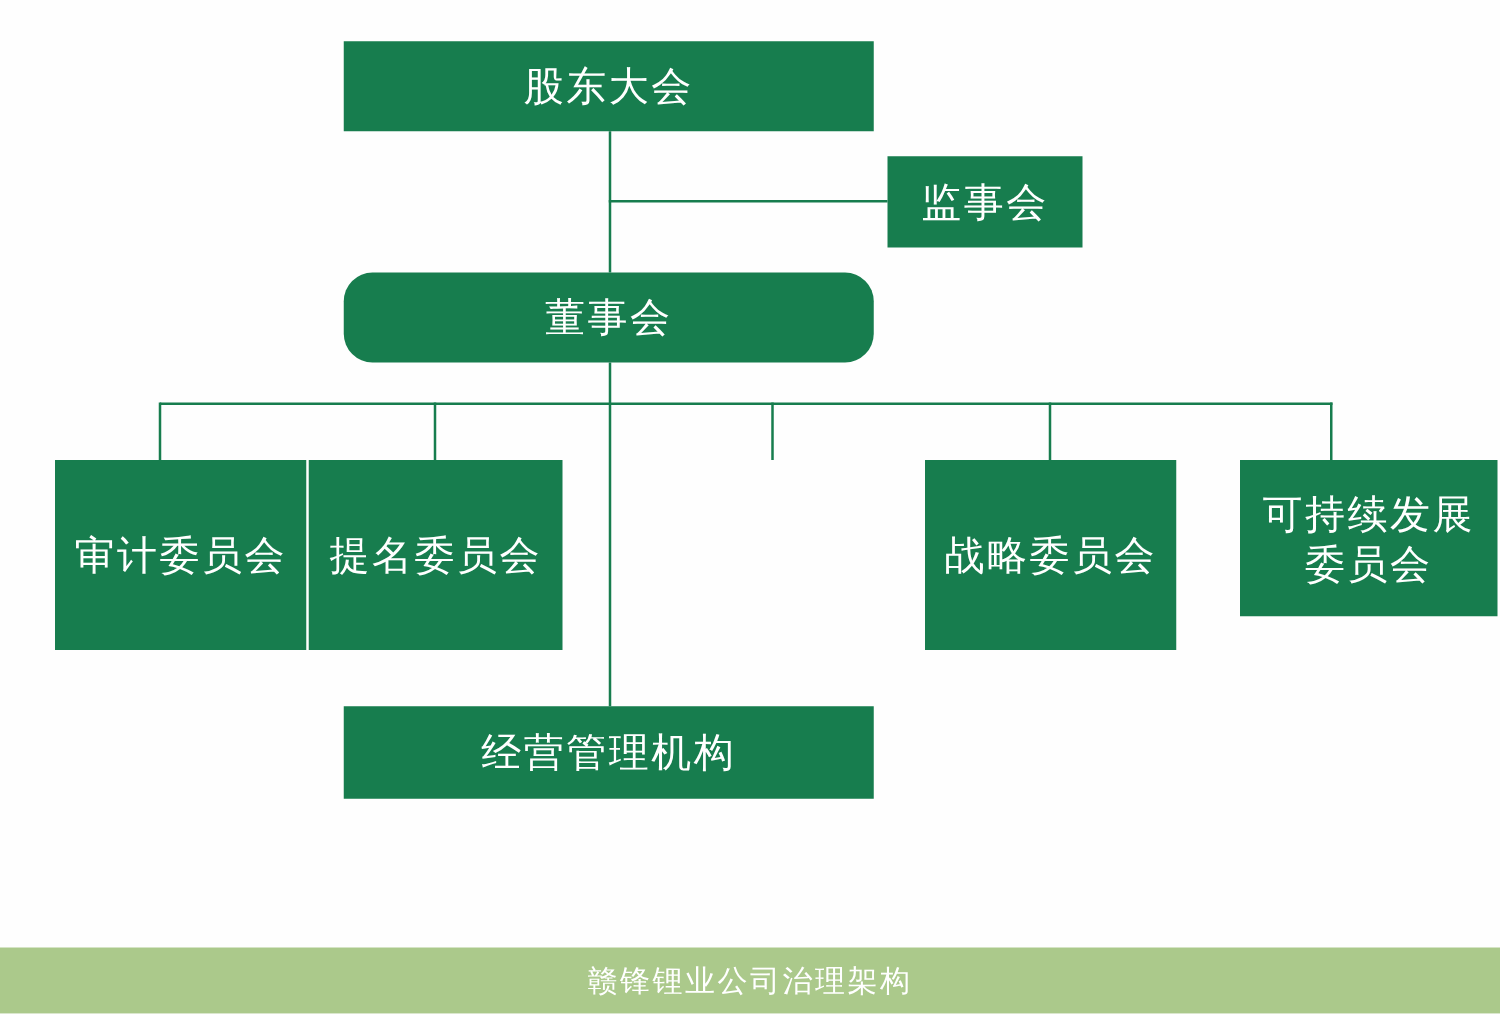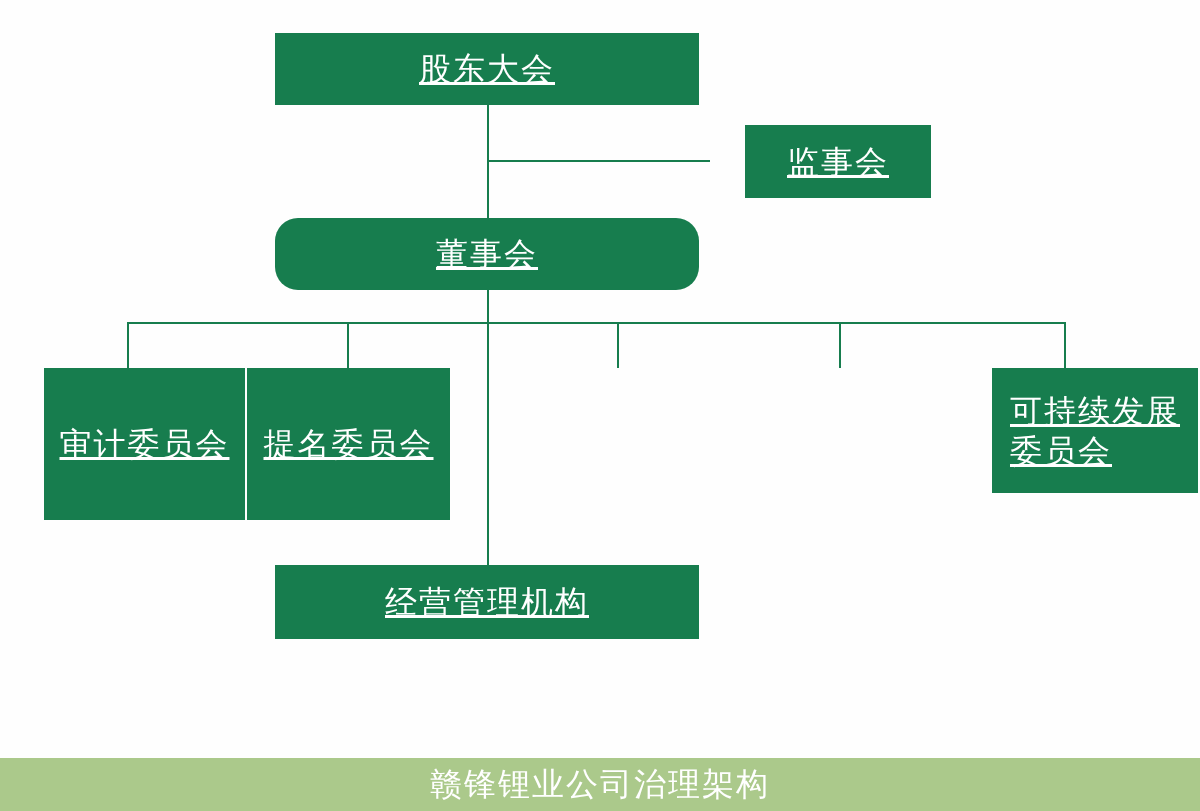--- a/index.html
+++ b/index.html
@@ -14,34 +14,33 @@
     background: var(--background, #fefefe);
     overflow: hidden;
   }
   .node {
     position: absolute;
     background: var(--box-green, #177d4e);
     color: var(--text-white, #ffffff);
     display: flex;
     align-items: center;
     justify-content: center;
-    text-align: left;
+    text-align: center;
     font-size: 32px;
     letter-spacing: 2px;
     line-height: 1.25;
     white-space: pre-line;
-    text-decoration: underline;
   }
   .connector {
     position: absolute;
     background: var(--line-green, #177d4e);
   }
   
   #n-shareholders   { left: 275px; top: 33px;  width: 424px; height: 72px; }
-  #n-supervisory    { left: 745px; top: 125px; width: 186px; height: 73px; }
+  #n-supervisory    { left: 710px; top: 125px; width: 156px; height: 73px; }
   #n-board          { left: 275px; top: 218px; width: 424px; height: 72px; border-radius: 23px; }
   #n-audit          { left: 44px;  top: 368px; width: 201px; height: 152px; }
   #n-nomination     { left: 247px; top: 368px; width: 203px; height: 152px; }
   #n-remuneration   { left: 518px; top: 368px; width: 200px; height: 152px; }
   #n-strategy       { left: 740px; top: 368px; width: 201px; height: 152px; }
   #n-sustainability { left: 992px; top: 368px; width: 206px; height: 125px; }
   #n-management     { left: 275px; top: 565px; width: 424px; height: 74px; }
   
   #c-shareholders-board { left: 487px; top: 105px; width: 2px;   height: 113px; }
   #c-supervisory-branch { left: 487px; top: 160px; width: 223px; height: 2px; }
@@ -55,21 +54,21 @@
   
   .banner {
     position: absolute;
     left: 0; top: 758px;
     width: 1200px; height: 53px;
     background: var(--banner-green, #abc98b);
     color: var(--text-white, #ffffff);
     display: flex;
     align-items: center;
     justify-content: center;
-    font-size: 32px;
+    font-size: 24px;
     letter-spacing: 2px;
   }
 </style>
 </head>
 <body>
 
 <div class="canvas">
 
   <div class="connector" id="c-shareholders-board"></div>
   <div class="connector" id="c-supervisory-branch"></div>
@@ -85,20 +84,21 @@
 
   <div class="node" id="n-supervisory">监事会</div>
 
   <div class="node" id="n-board">董事会</div>
 
   <div class="node" id="n-audit">审计委员会</div>
 
   <div class="node" id="n-nomination">提名委员会</div>
 
 
+  <div class="node" id="n-strategy">战略委员会</div>
 
   <div class="node" id="n-sustainability">可持续发展
 委员会</div>
 
   <div class="node" id="n-management">经营管理机构</div>
 
   <div class="banner">
     <span>赣锋锂业公司治理架构</span>
   </div>
 

